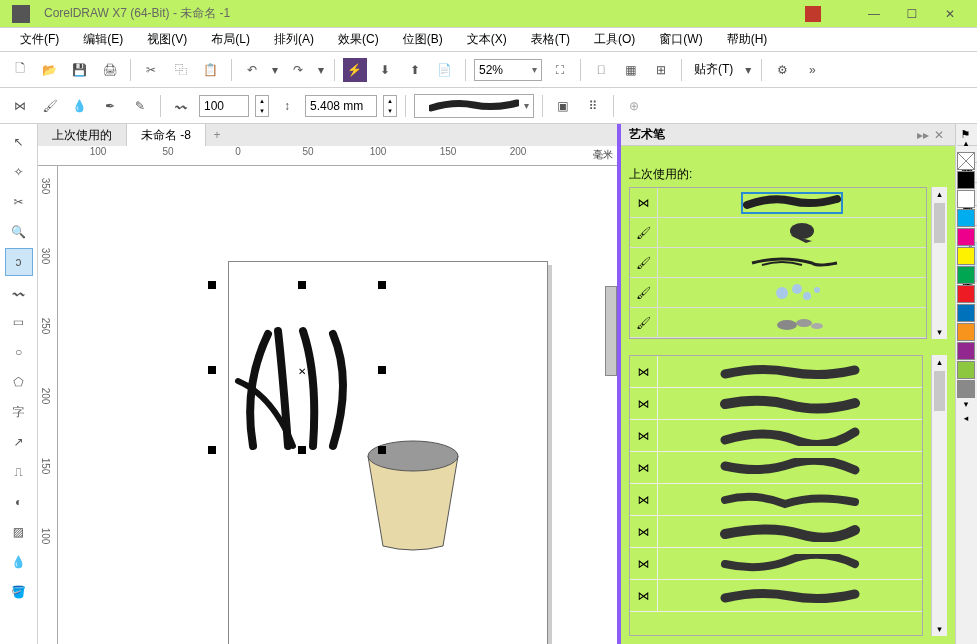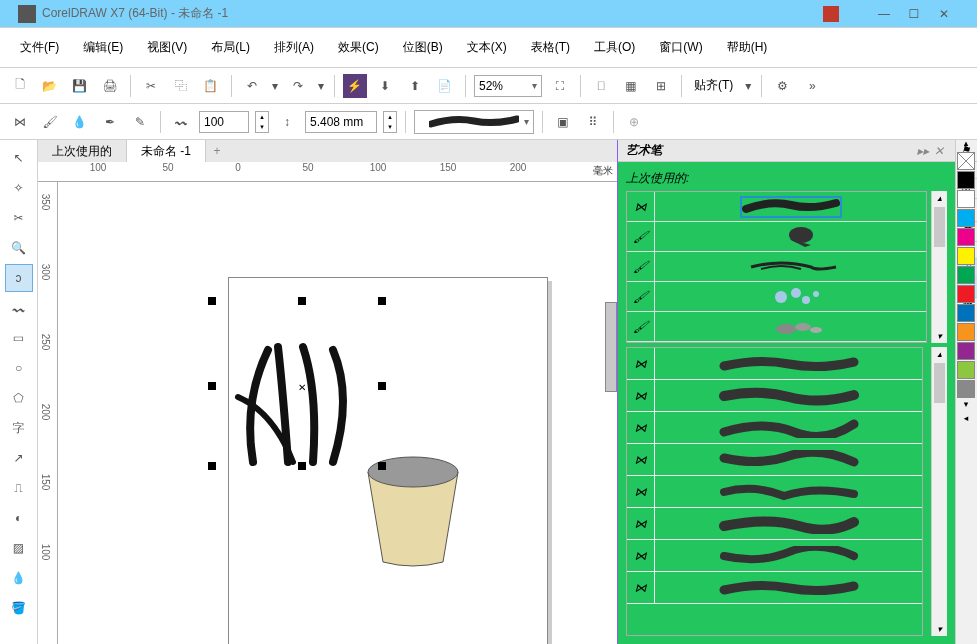--- a/index.html
+++ b/index.html
@@ -1,24 +1,24 @@
 <!DOCTYPE html>
 <html><head>
 <meta charset="utf-8">
 <style>
 * { margin: 0; padding: 0; box-sizing: border-box; font-family: "Microsoft YaHei", sans-serif; font-size: 12px; }
 body { background: #fff; width: 977px; height: 644px; overflow: hidden; display: flex; flex-direction: column; }
 
-.titlebar { height: 28px; background: #7dd3fc; display: flex; align-items: center; padding: 0 18px; border-bottom: 1px solid #d0d0d0; }
+.titlebar { height: 28px; background: #bef264; display: flex; align-items: center; padding: 0 12px; border-bottom: 1px solid #d0d0d0; gap: 8px; }
 .titlebar .app-icon { width: 18px; height: 18px; background: #555; margin-right: 6px; }
 .titlebar .title { color: #666; flex: 1; }
 .titlebar .user-icon { width: 16px; height: 16px; background: #c0392b; margin-right: 30px; }
 .win-btn { width: 30px; height: 22px; display: flex; align-items: center; justify-content: center; color: #555; cursor: pointer; }
 
-.menubar { height: 40px; background: #fff; display: flex; align-items: center; padding: 0 8px; border-bottom: 1px solid #d0d0d0; }
+.menubar { height: 24px; background: #fff; display: flex; align-items: center; padding: 0 8px; border-bottom: 1px solid #d0d0d0; }
 .menubar .mitem { padding: 0 12px; cursor: pointer; }
 
 .toolbar1, .toolbar2 { height: 36px; background: #fff; display: flex; align-items: center; padding: 0 8px; gap: 6px; border-bottom: 1px solid #d0d0d0; }
 .tbtn { width: 24px; height: 24px; display: flex; align-items: center; justify-content: center; cursor: pointer; color: #555; border: 1px solid transparent; }
 .tsep { width: 1px; height: 22px; background: #ccc; margin: 0 2px; }
 .zoom-sel { height: 22px; border: 1px solid #aaa; padding: 0 18px 0 4px; min-width: 68px; display: flex; align-items: center; position: relative; }
 .zoom-sel::after { content: "▾"; position: absolute; right: 4px; color: #666; font-size: 10px; }
 .num-input { height: 22px; border: 1px solid #aaa; width: 50px; padding: 0 4px; display: flex; align-items: center; }
 .spin { width: 14px; height: 22px; border: 1px solid #aaa; display: flex; flex-direction: column; }
 .spin div { flex: 1; display: flex; align-items: center; justify-content: center; font-size: 7px; cursor: pointer; }
@@ -40,26 +40,26 @@
 .ruler-h .tlabel { position: absolute; top: 0; font-size: 10px; color: #666; transform: translateX(-50%); }
 .ruler-h .unit { position: absolute; right: 4px; top: 2px; font-size: 10px; color: #333; }
 .canvas-row { flex: 1; display: flex; overflow: hidden; }
 .ruler-v { width: 20px; background: #fff; border-right: 1px solid #aaa; position: relative; }
 .ruler-v .tlabel { position: absolute; left: 2px; font-size: 10px; color: #666; writing-mode: vertical-rl; transform: translateY(-50%); }
 .canvas { flex: 1; background: #fff; position: relative; overflow: hidden; }
 .page { position: absolute; left: 170px; top: 95px; width: 320px; height: 420px; background: #fff; border: 1px solid #888; box-shadow: 4px 4px 0 #ccc; }
 .sel-handle { width: 8px; height: 8px; background: #000; position: absolute; }
 .canvas-scroll { position: absolute; right: 0; top: 120px; width: 12px; height: 90px; background: #c8c8c8; border: 1px solid #888; }
 
-.rpanels { width: 360px; background: #22c55e; border-left: 1px solid #8b5cf6; display: flex; font-style: italic; }
+.rpanels { width: 360px; background: #bef264; border-left: 4px solid #8b5cf6; display: flex; }
 .rmain { flex: 1; display: flex; flex-direction: column; }
 .panel-hdr { height: 22px; background: #e8e8e8; display: flex; align-items: center; padding: 0 8px; border-bottom: 1px solid #ccc; }
 .panel-hdr .ttl { flex: 1; font-weight: bold; }
 .panel-hdr .pbtn { width: 16px; cursor: pointer; color: #888; text-align: center; }
-.panel-body { padding: 4px 8px; }
+.panel-body { padding: 16px 8px; }
 .sub-hdr { font-size: 12px; padding: 4px 0; }
 .brush-grid { border: 1px solid #aaa; display: grid; grid-template-columns: 28px 1fr; }
 .brush-row { display: contents; }
 .brush-row .bicon { border-right: 1px solid #ddd; border-bottom: 1px solid #ddd; height: 30px; display: flex; align-items: center; justify-content: center; }
 .brush-row .bprev { border-bottom: 1px solid #ddd; height: 30px; display: flex; align-items: center; justify-content: center; }
 .brush-row.sel .bprev svg { outline: 2px solid #2a8dd4; outline-offset: -1px; }
 .preset-row { display: flex; gap: 6px; padding: 6px 8px; align-items: center; }
 .preset-sel { flex: 1; height: 22px; border: 1px solid #aaa; display: flex; align-items: center; padding: 0 4px; position: relative; }
 .preset-sel::after { content: "▾"; position: absolute; right: 6px; color: #666; font-size: 10px; }
 .stroke-list { flex: 1; overflow: auto; border: 1px solid #aaa; margin: 0 8px 8px; }
@@ -197,21 +197,21 @@
     <div class="ltool">💧</div>
     <div class="ltool">🪣</div>
   </div>
 
   <div class="center">
     <div class="tabs">
       <div class="tab">
           <span>上次使用的</span>
         </div>
       <div class="tab active">
-          <span>未命名 -1</span>
+          <span>未命名 -8</span>
         </div>
       <div class="tab-add">+</div>
     </div>
     <div class="ruler-h">
       <span class="unit">毫米</span>
       <span class="tlabel" style="left:60px">100</span>
       <span class="tlabel" style="left:130px">50</span>
       <span class="tlabel" style="left:200px">0</span>
       <span class="tlabel" style="left:270px">50</span>
       <span class="tlabel" style="left:340px">100</span>

